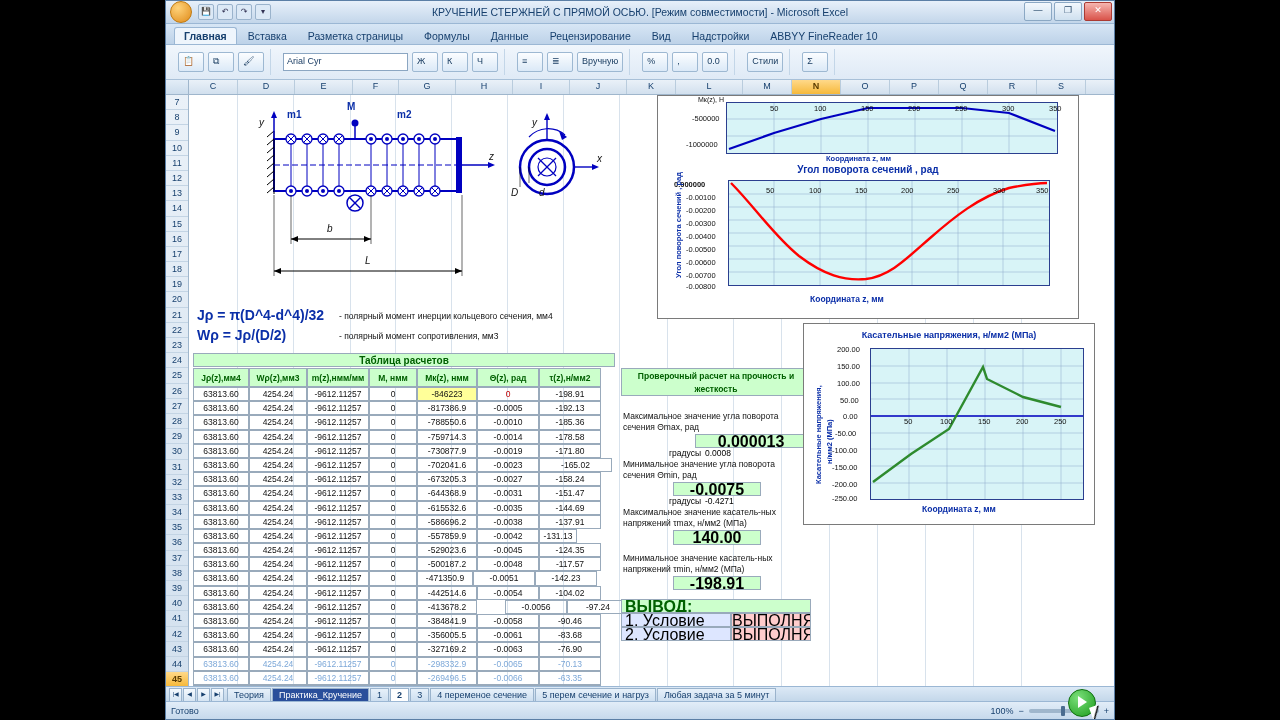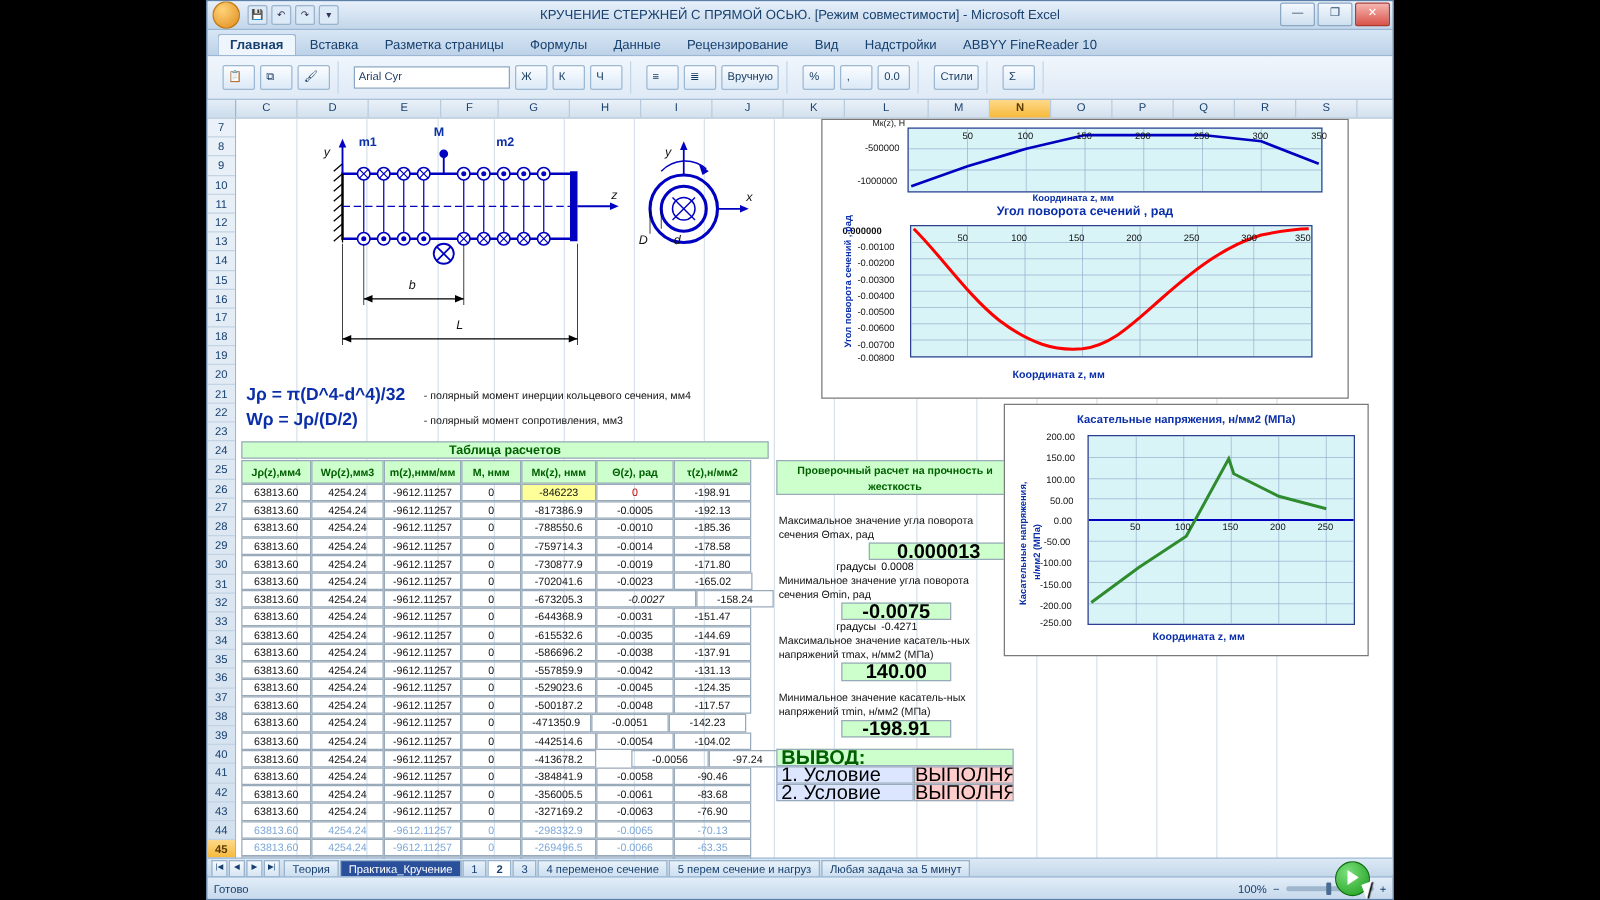--- a/index.html
+++ b/index.html
@@ -471,29 +471,29 @@
                 <div class="cell" style="width: 62px;">-0.0019</div>
                 <div class="cell" style="width: 62px;">-171.80</div>
               </div>
               <div class="trow">
                 <div class="cell" style="width: 56px;">63813.60</div>
                 <div class="cell" style="width: 58px;">4254.24</div>
                 <div class="cell" style="width: 62px;">-9612.11257</div>
                 <div class="cell" style="width: 48px;">0</div>
                 <div class="cell" style="width: 60px;">-702041.6</div>
                 <div class="cell" style="width: 62px;">-0.0023</div>
-                <div class="cell" style="width: 63px;">-165.02</div>
+                <div class="cell" style="width: 73px;">-165.02</div>
               </div>
               <div class="trow">
                 <div class="cell" style="width: 56px;">63813.60</div>
                 <div class="cell" style="width: 58px;">4254.24</div>
                 <div class="cell" style="width: 62px;">-9612.11257</div>
                 <div class="cell" style="width: 48px;">0</div>
                 <div class="cell" style="width: 60px;">-673205.3</div>
-                <div class="cell" style="width: 80px; font-style: italic;">-0.0027</div>
+                <div class="cell" style="width: 62px;">-0.0027</div>
                 <div class="cell" style="width: 62px;">-158.24</div>
               </div>
               <div class="trow">
                 <div class="cell" style="width: 56px;">63813.60</div>
                 <div class="cell" style="width: 58px;">4254.24</div>
                 <div class="cell" style="width: 62px;">-9612.11257</div>
                 <div class="cell" style="width: 48px;">0</div>
                 <div class="cell" style="width: 60px;">-644368.9</div>
                 <div class="cell" style="width: 62px;">-0.0031</div>
                 <div class="cell" style="width: 62px;">-151.47</div>
@@ -516,21 +516,21 @@
                 <div class="cell" style="width: 62px;">-0.0038</div>
                 <div class="cell" style="width: 62px;">-137.91</div>
               </div>
               <div class="trow">
                 <div class="cell" style="width: 56px;">63813.60</div>
                 <div class="cell" style="width: 58px;">4254.24</div>
                 <div class="cell" style="width: 62px;">-9612.11257</div>
                 <div class="cell" style="width: 48px;">0</div>
                 <div class="cell" style="width: 60px;">-557859.9</div>
                 <div class="cell" style="width: 62px;">-0.0042</div>
-                <div class="cell" style="width: 62px;">-131.13</div>
+                <div class="cell" style="width: 38px;">-131.13</div>
               </div>
               <div class="trow">
                 <div class="cell" style="width: 56px;">63813.60</div>
                 <div class="cell" style="width: 58px;">4254.24</div>
                 <div class="cell" style="width: 62px;">-9612.11257</div>
                 <div class="cell" style="width: 48px;">0</div>
                 <div class="cell" style="width: 60px;">-529023.6</div>
                 <div class="cell" style="width: 62px;">-0.0045</div>
                 <div class="cell" style="width: 62px;">-124.35</div>
               </div>

